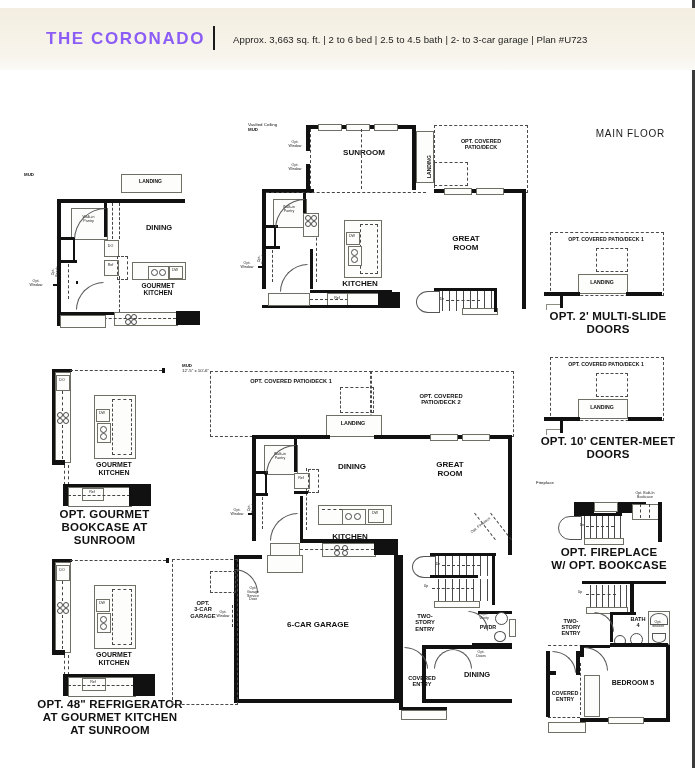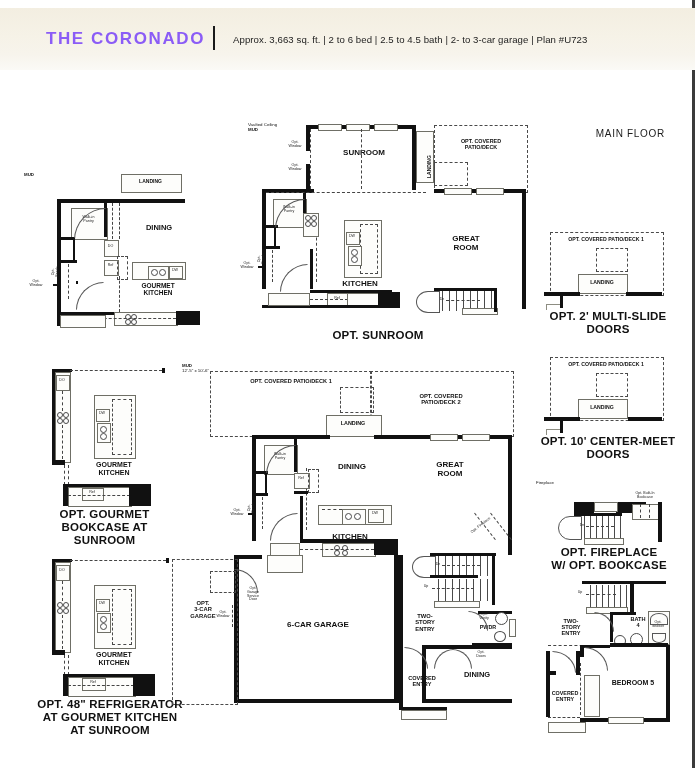--- a/index.html
+++ b/index.html
@@ -239,21 +239,20 @@
       <i style="left:39px"></i>
       <i style="left:46px"></i>
       <i style="left:53px"></i>
   </div>
   <div class="arc" style="left:168px;top:169px;width:22px;height:20px;border:1px solid #555;border-radius:100% 0 0 100%;"></div>
   <div class="tiny" style="left:188px;top:176px;width:12px;">Dn</div>
   <div class="dash" style="left:198px;top:178px;width:34px;"></div>
   <div class="cnt" style="left:214px;top:186px;width:34px;height:5px;"></div>
   <div class="w" style="left:246px;top:166px;width:3px;height:24px;"></div>
 
-  <div class="cap" style="left:30px;top:207px;width:200px;font-size:11.5px;">OPT. SUNROOM</div>
 </div>
 
 <div class="plan" style="left:24px;top:365px;width:170px;height:170px;">
 
   <div class="w" style="left:28px;top:4px;width:20px;height:3px;"></div>
   <div class="dash" style="left:46px;top:5px;width:92px;"></div>
   <div class="blk" style="left:138px;top:3px;width:3px;height:5px;"></div>
   <div class="w" style="left:28px;top:4px;width:3px;height:94px;"></div>
 
   <div class="cnt" style="left:31px;top:7px;width:14px;height:89px;"></div>

